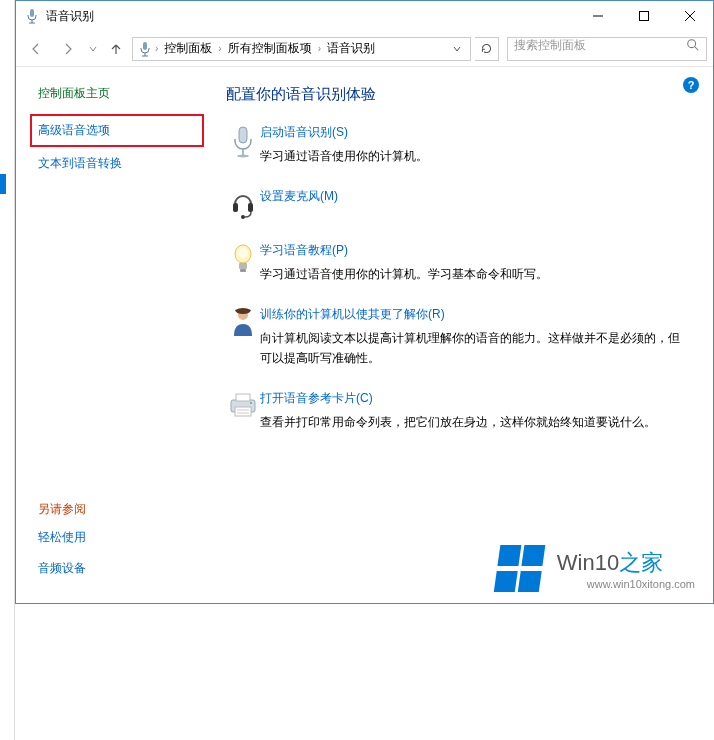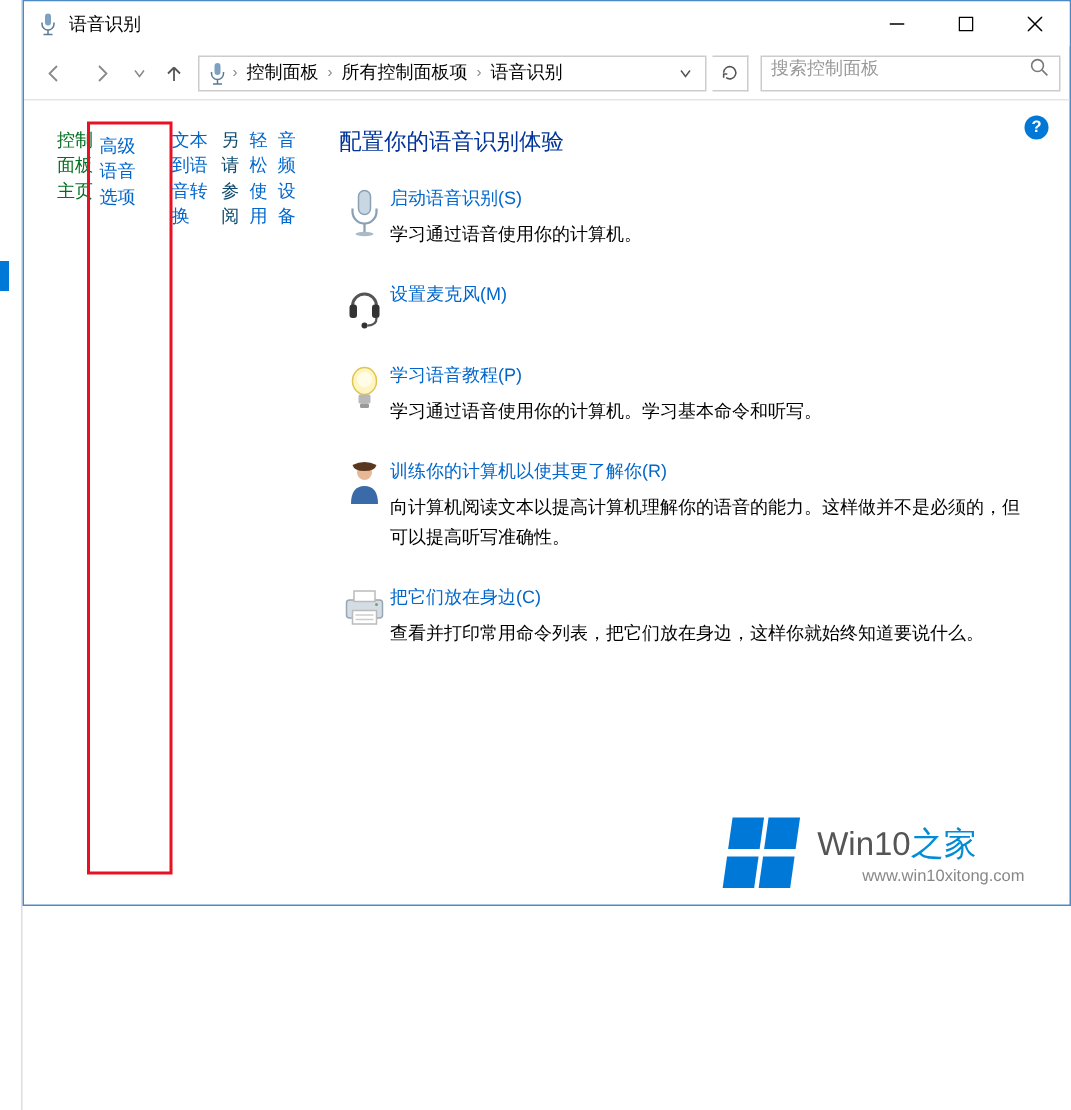--- a/index.html
+++ b/index.html
@@ -82,21 +82,21 @@
     .search-icon { color: #777; }
     .content {
       display: flex;
       height: calc(100% - 66px);
       position: relative;
     }
     .sidebar {
       width: 200px;
       padding: 18px 12px 12px 22px;
       display: flex;
-      flex-direction: row;
+      flex-direction: column;
       font-family: Liberation Mono, monospace;
     }
     .sidebar-home {
       color: #006f1e;
       font-size: 12px;
       margin-bottom: 16px;
     }
     .sidebar-link {
       color: #0066cc;
       font-size: 12px;
@@ -104,21 +104,21 @@
       display: inline-block;
     }
     .sidebar-link.highlighted {
       border: 2px solid #e81123;
       padding: 6px 18px 6px 6px;
       margin-left: -8px;
       margin-top: -4px;
       margin-bottom: 8px;
     }
     .sidebar-spacer { flex: 1; }
-    .see-also { color: #0c4a6e; font-size: 12px; margin-bottom: 0; }
+    .see-also { color: #c2410c; font-size: 12px; margin-bottom: 11px; }
     .main {
       flex: 1;
       padding: 18px 24px 12px 10px;
       position: relative;
     }
     .help-icon {
       position: absolute;
       top: 10px; right: 14px;
       width: 16px; height: 16px;
       border-radius: 50%;
@@ -155,21 +155,21 @@
       margin-bottom: 6px;
     }
     .option-desc {
       color: #000;
       font-size: 12px;
       line-height: 1.6;
     }
     .watermark {
       position: absolute;
       bottom: 10px;
-      right: 30px;
+      right: 18px;
       display: flex;
       align-items: center;
       gap: 12px;
     }
     .win-logo { display: flex; flex-wrap: wrap; width: 48px; height: 48px; gap: 3px; transform: skewX(-8deg); }
     .win-logo div { width: 21px; height: 21px; background: #0078d7; }
     .watermark-text { display: flex; flex-direction: column; }
     .watermark-title { font-size: 22px; color: #555; font-weight: 300; }
     .watermark-title .accent { color: #038cd6; }
     .watermark-url { font-size: 11px; color: #888; text-align: right; margin-left: 30px; }
@@ -371,21 +371,21 @@
           <svg width="30" height="26" viewBox="0 0 30 26">
               <rect x="3" y="8" width="24" height="12" rx="2" fill="#d5dde4" stroke="#9aa8b5"></rect>
               <rect x="8" y="2" width="14" height="7" fill="#fff" stroke="#bbb"></rect>
               <rect x="7" y="15" width="16" height="9" fill="#fff" stroke="#bbb"></rect>
               <line x1="9" y1="18" x2="21" y2="18" stroke="#ccc"></line>
               <line x1="9" y1="21" x2="21" y2="21" stroke="#ccc"></line>
               <circle cx="23" cy="11" r="1" fill="#6a6"></circle>
             </svg>
         </div>
         <div class="option-text">
-          <a class="option-link">把它们放在身边(C)</a>
+          <a class="option-link">打开语音参考卡片(C)</a>
           <div class="option-desc">查看并打印常用命令列表，把它们放在身边，这样你就始终知道要说什么。</div>
         </div>
       </div>
 
     </div>
   </div>
 
   <div class="watermark">
     <div class="win-logo">
       <div></div>

